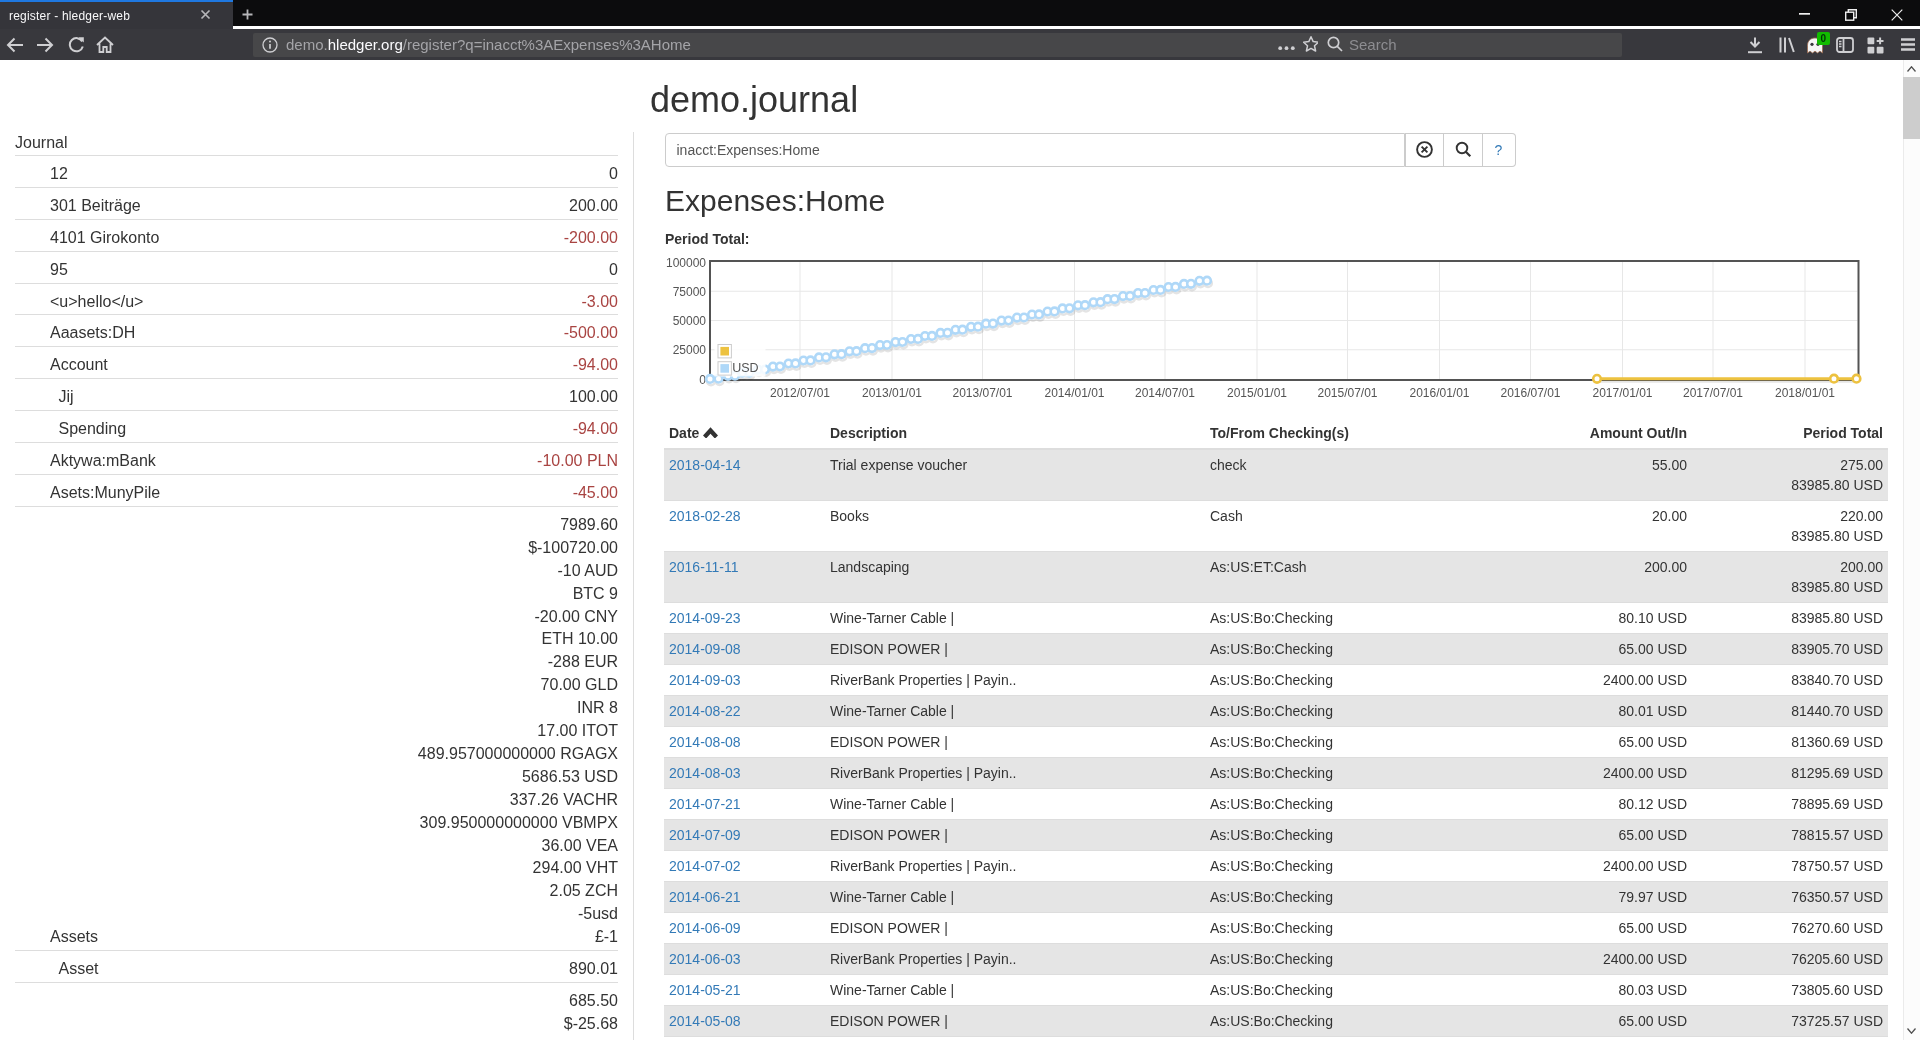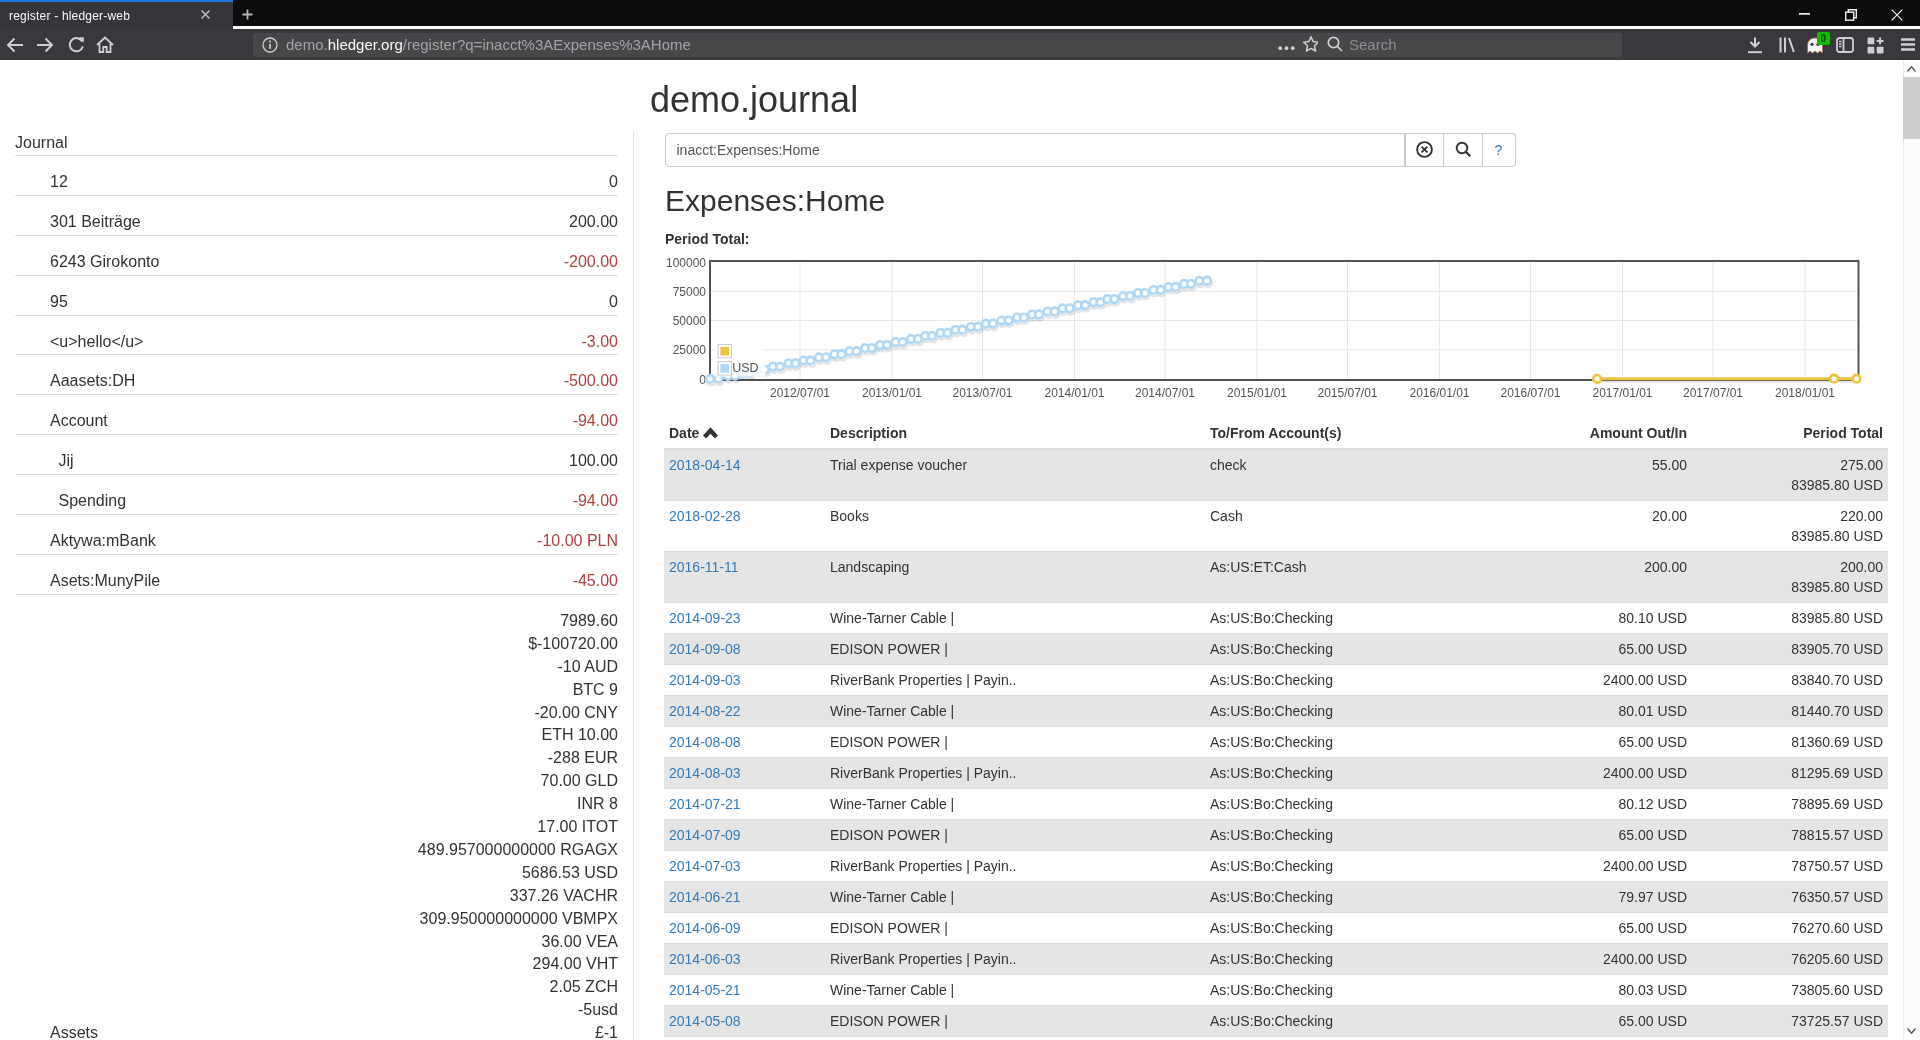--- a/index.html
+++ b/index.html
@@ -18,21 +18,21 @@
 #urltext b { color:#fbfbfe; font-weight:normal; }
 #searchbar { position:absolute; left:1318px; top:3.5px; width:304px; height:24px; background:#474749; border-radius:2px; }
 #searchtext { position:absolute; left:31px; top:3px; font-size:15px; color:#8d8d91; }
 .badge0 { position:absolute; left:1817px; top:2.5px; width:12.5px; height:13.5px; background:#12bc00; color:#003706; font-size:10px; font-weight:bold; text-align:center; line-height:13px; border-radius:2px; z-index:3;}
 
 #page { position:absolute; left:0; top:60px; width:1920px; height:980px; background:#fff; color:#333; font-size:14px; }
 #sidedivider { position:absolute; left:633px; top:72px; width:1px; height:908px; background:#ddd; }
 
 #sidebar { position:absolute; left:15px; top:72px; width:603px; }
 #sidebar table { width:603px; border-collapse:collapse; font-size:16px; }
-#sidebar td { line-height:22.9px; padding:15px 0 1px 0; border-bottom:1px solid #ddd; vertical-align:bottom; }
+#sidebar td { line-height:22.9px; padding:7px 0 1px 0; border-bottom:1px solid #ddd; vertical-align:bottom; }
 #sidebar tr.jrow td { padding:0; }
 #sidebar td.bal { text-align:right; white-space:pre-line; }
 #sidebar td.acct { padding-left:35px; }
 #sidebar td.acct.d1 { padding-left:43.5px; }
 #sidebar td.jname { padding-left:22px; }
 #sidebar tr.norub td { border-bottom:none; }
 .neg { color:#a94442; }
 
 #h1title { position:absolute; left:650px; top:20px; font-size:36px; font-weight:normal; color:#333; line-height:40px; }
 #qform { position:absolute; left:664.5px; top:73px; height:32px; }
@@ -155,21 +155,21 @@
           </tr>
 <tr>
             <td class="acct">12</td>
             <td class="bal ">0</td>
           </tr>
 <tr>
             <td class="acct">301 Beiträge</td>
             <td class="bal ">200.00</td>
           </tr>
 <tr>
-            <td class="acct">6243 Girokonto</td>
+            <td class="acct">4101 Girokonto</td>
             <td class="bal neg">-200.00</td>
           </tr>
 <tr>
             <td class="acct">95</td>
             <td class="bal ">0</td>
           </tr>
 <tr>
             <td class="acct">&lt;u&gt;hello&lt;/u&gt;</td>
             <td class="bal neg">-3.00</td>
           </tr>
@@ -448,21 +448,21 @@
         <col style="width:310px">
         <col style="width:177px">
         <col style="width:196px">
       </colgroup>
 <tbody>
         <tr>
           <th>Date <svg width="15" height="11" viewBox="0 0 15 11" style="vertical-align:0px">
               <path d="M1.5 10 L7.5 3.5 L13.5 10" stroke="#333" stroke-width="4.4" fill="none" stroke-linejoin="miter"></path>
             </svg></th>
           <th>Description</th>
-          <th>To/From Account(s)</th>
+          <th>To/From Checking(s)</th>
           <th class="r">Amount Out/In</th>
           <th class="r">Period Total</th>
         </tr>
 <tr class="odd">
           <td><a href="#">2018-04-14</a></td>
           <td>Trial expense voucher</td>
           <td>check</td>
           <td class="r">55.00</td>
           <td class="r">275.00<br>83985.80 USD</td>
         </tr>
@@ -530,21 +530,21 @@
           <td class="r">78895.69 USD</td>
         </tr>
 <tr class="odd">
           <td><a href="#">2014-07-09</a></td>
           <td>EDISON POWER |</td>
           <td>As:US:Bo:Checking</td>
           <td class="r">65.00 USD</td>
           <td class="r">78815.57 USD</td>
         </tr>
 <tr class="even">
-          <td><a href="#">2014-07-03</a></td>
+          <td><a href="#">2014-07-02</a></td>
           <td>RiverBank Properties | Payin..</td>
           <td>As:US:Bo:Checking</td>
           <td class="r">2400.00 USD</td>
           <td class="r">78750.57 USD</td>
         </tr>
 <tr class="odd">
           <td><a href="#">2014-06-21</a></td>
           <td>Wine-Tarner Cable |</td>
           <td>As:US:Bo:Checking</td>
           <td class="r">79.97 USD</td>

